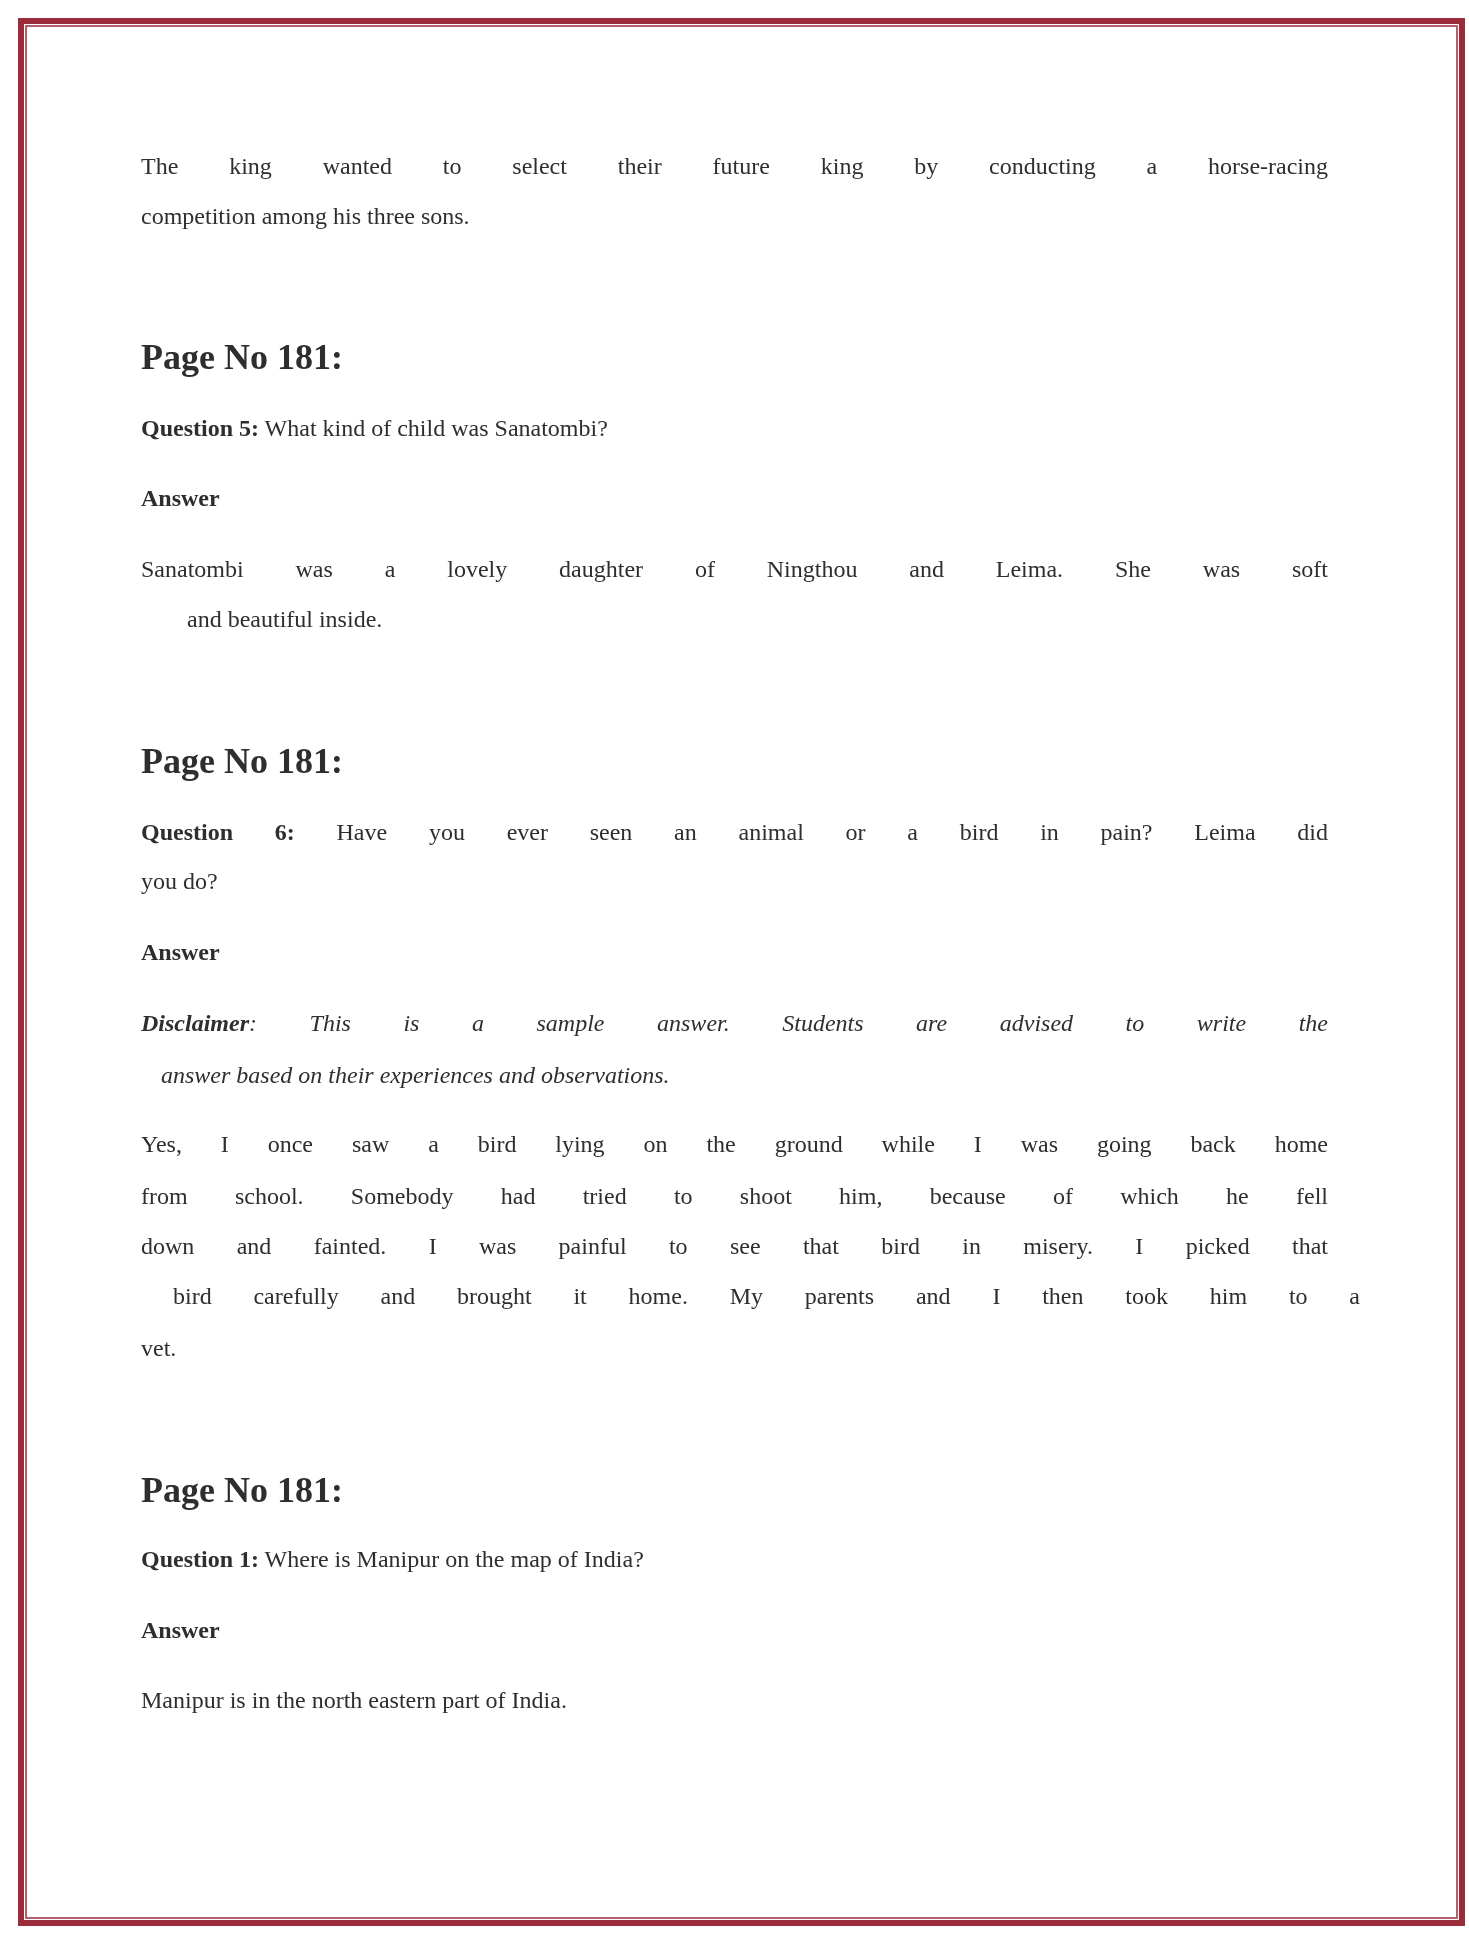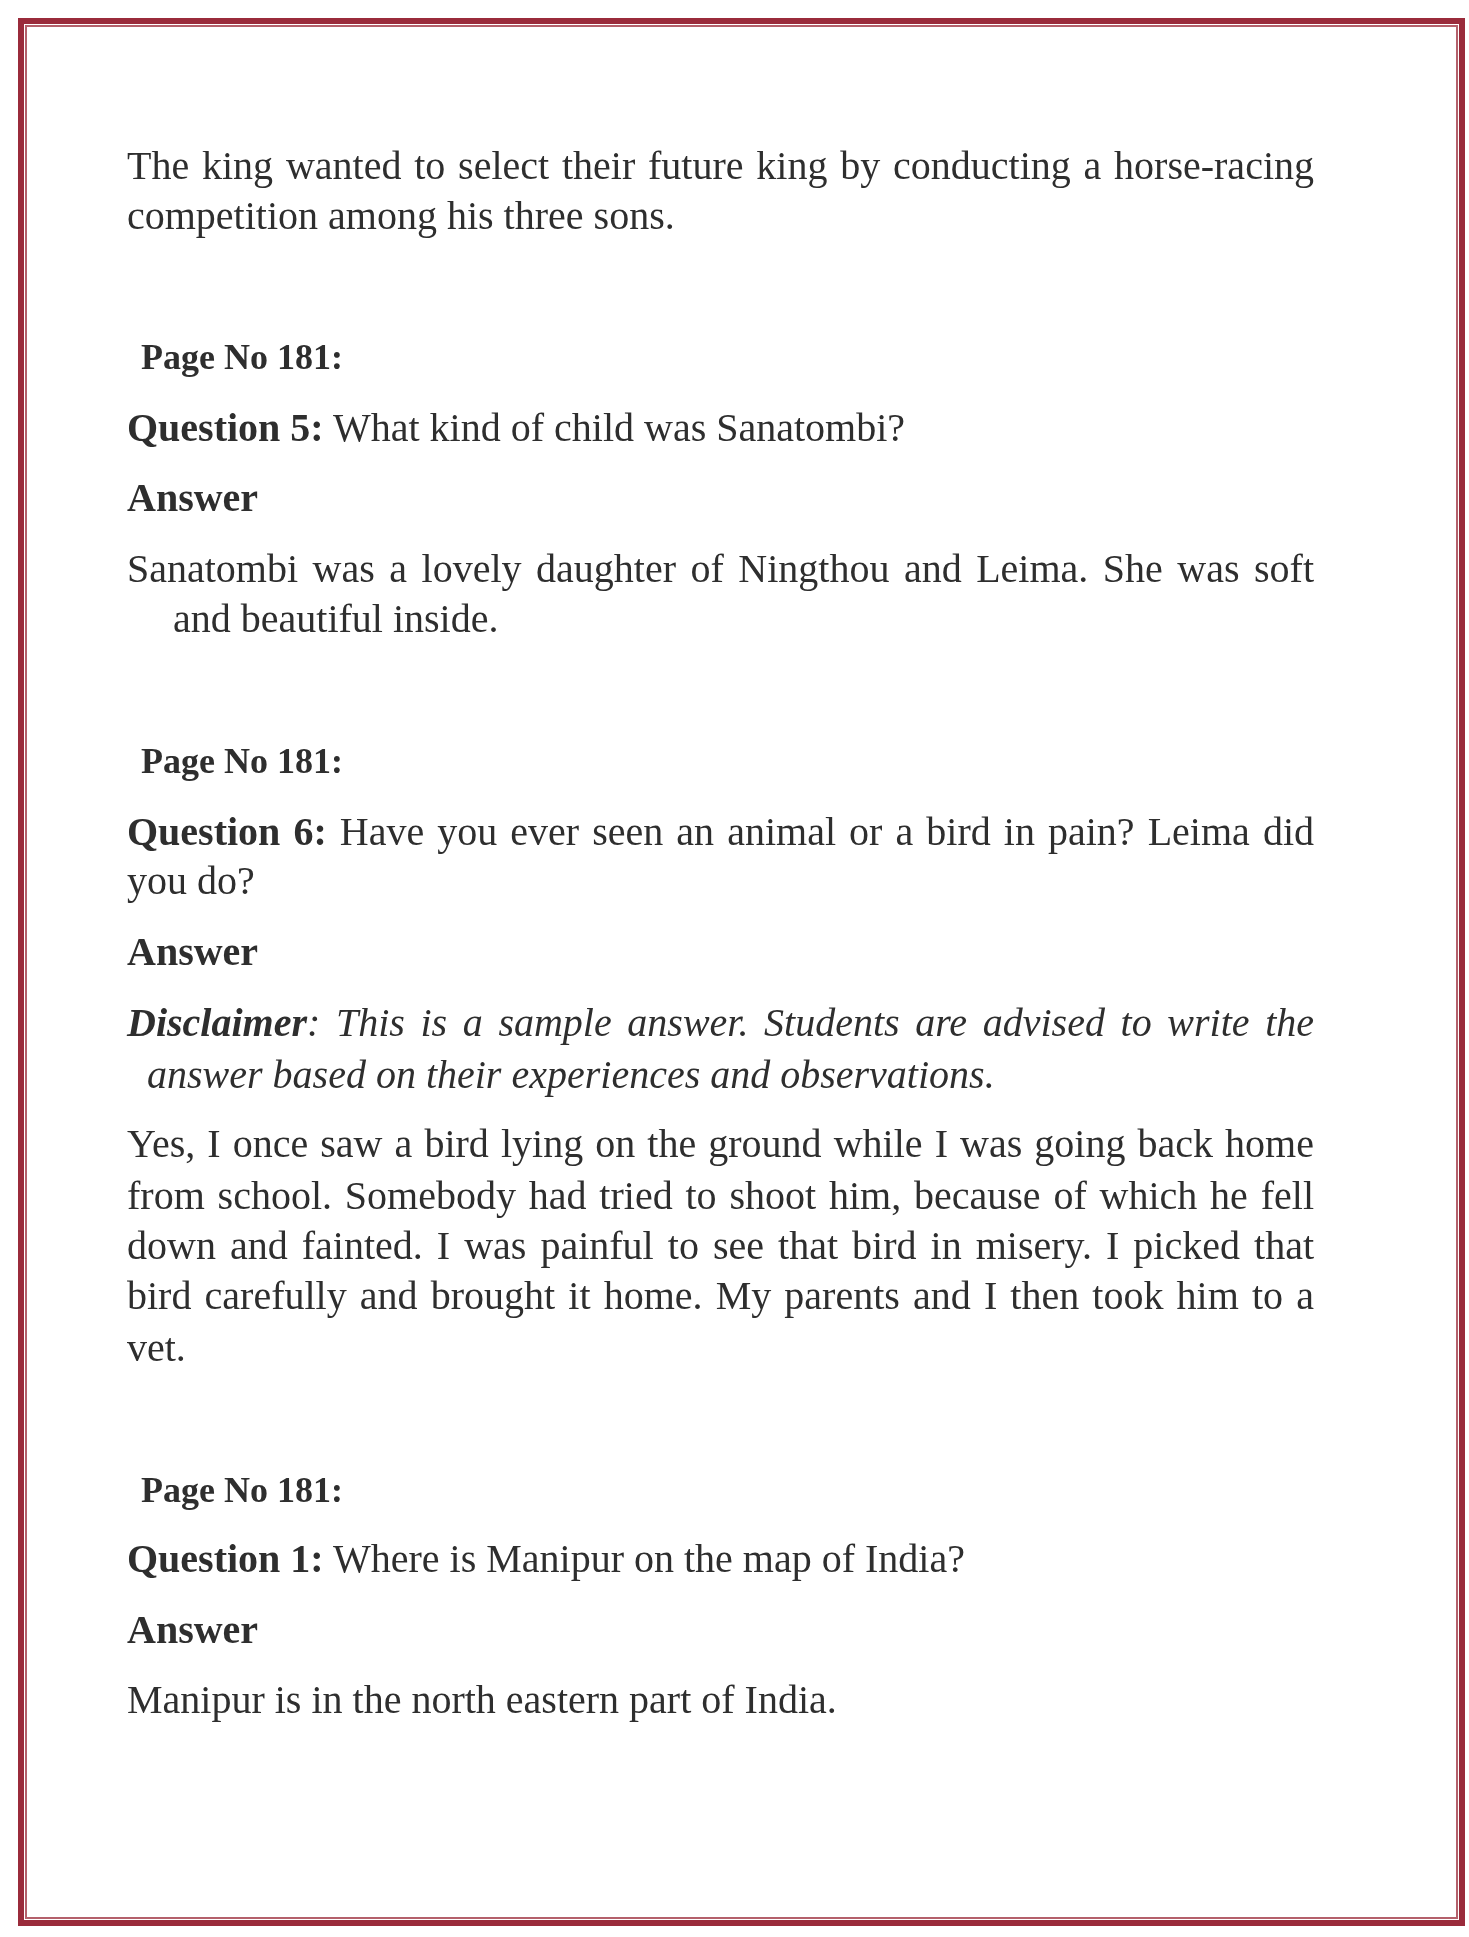--- a/index.html
+++ b/index.html
@@ -18,23 +18,23 @@
     box-sizing: border-box;
     border: 6px solid #9a2b3b;
   }
   .frame-inner {
     position: absolute;
     left: 1px; top: 1px; right: 1px; bottom: 1px;
     border: 2px solid #b4606b;
   }
   .line {
     position: absolute;
-    left: 127px;
+    left: 141px;
     width: 1187px;
-    font-size: 40px;
+    font-size: 24px;
     line-height: 40px;
     white-space: nowrap;
   }
   .justify {
     text-align: justify;
     text-align-last: justify;
     white-space: normal;
   }
   .heading {
     position: absolute;
@@ -71,21 +71,21 @@
 </div>
 <div class="line" style="top:861px;">you do?</div>
 <div class="line bold" style="top:932px;">Answer</div>
 <div class="line justify italic" style="top:1003px;">
   <span class="bold">Disclaimer</span><span>: This is a sample answer. Students are advised to write the</span>
 </div>
 <div class="line italic" style="top:1055px;margin-left:20px;">answer based on their experiences and observations.</div>
 <div class="line justify" style="top:1124px;">Yes, I once saw a bird lying on the ground while I was going back home</div>
 <div class="line justify" style="top:1176px;">from school. Somebody had tried to shoot him, because of which he fell</div>
 <div class="line justify" style="top:1226px;">down and fainted. I was painful to see that bird in misery. I picked that</div>
-<div class="line justify" style="top:1276px;">bird carefully and brought it home. My parents and I then took him to a</div>
+<div class="line justify" style="top:1276px;margin-left:32px;">bird carefully and brought it home. My parents and I then took him to a</div>
 <div class="line" style="top:1328px;">vet.</div>
 
 <div class="heading" style="top:1470px;">Page No 181:</div>
 <div class="line" style="top:1539px;">
   <span class="bold">Question 1:</span><span> Where is Manipur on the map of India?</span>
 </div>
 <div class="line bold" style="top:1610px;">Answer</div>
 <div class="line" style="top:1680px;">Manipur is in the north eastern part of India.</div>
 
 </body></html>

